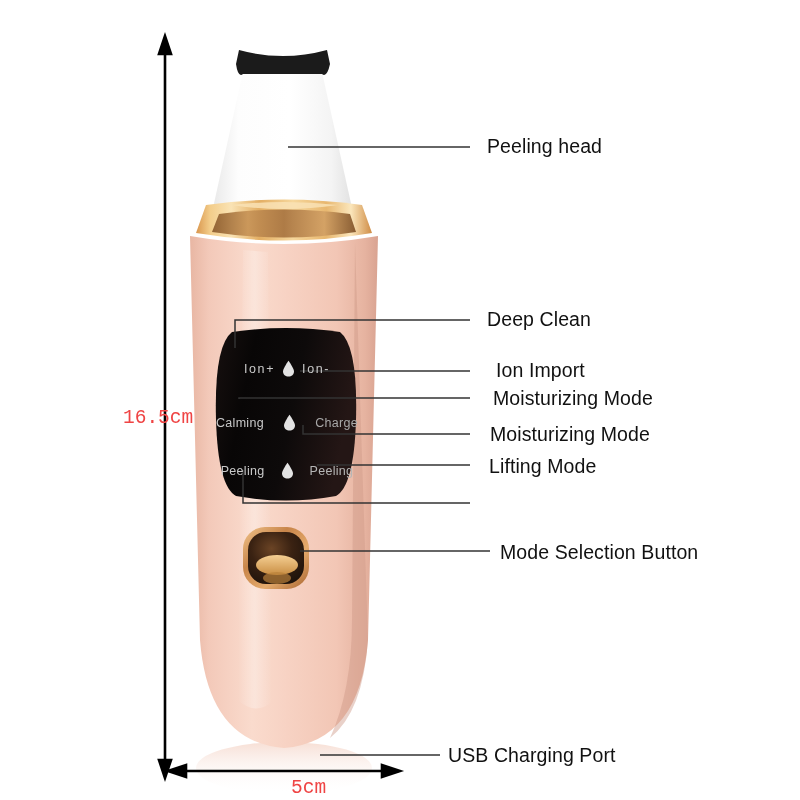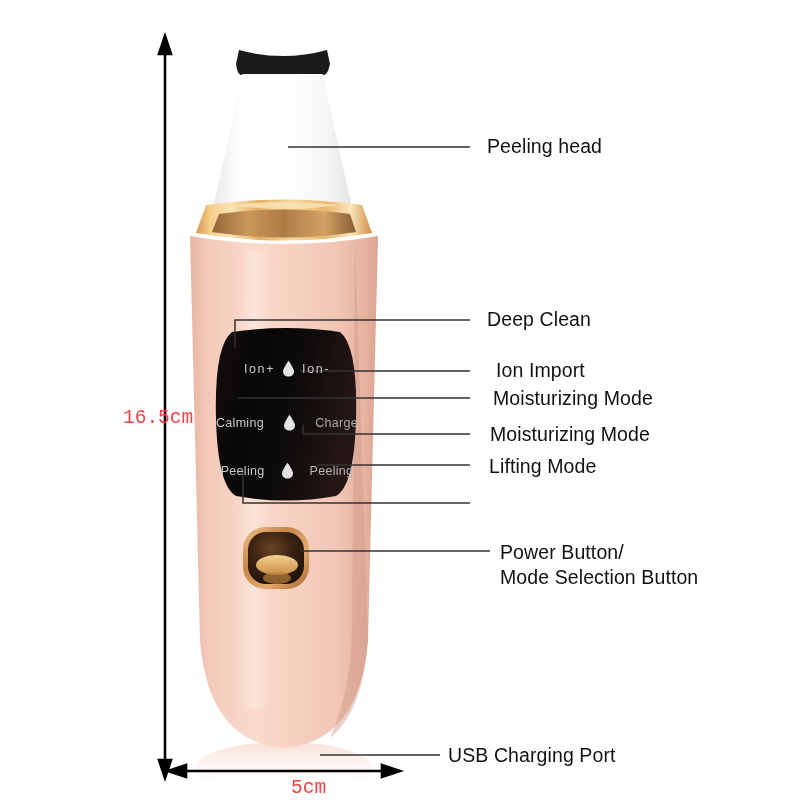--- a/index.html
+++ b/index.html
@@ -223,21 +223,20 @@
   <div class="callout" style="left:496px; top:359px;">Ion Import</div>
 
   <div class="callout" style="left:493px; top:387px;">Moisturizing Mode</div>
 
   <div class="callout" style="left:490px; top:423px;">Moisturizing Mode</div>
 
   <div class="callout" style="left:489px; top:455px;">Lifting Mode</div>
 
 
   <div class="callout two-line" style="left:500px; top:540px;">
-    <div>Power Button/</div>
     <div>Mode Selection Button</div>
   </div>
 
   <div class="callout" style="left:448px; top:744px;">USB Charging Port</div>
 
   <div class="dim-label" style="left:84px; top:407px;">16.5cm</div>
 
   <div class="dim-label" style="left:252px; top:777px;">5cm</div>
 
 </div>

